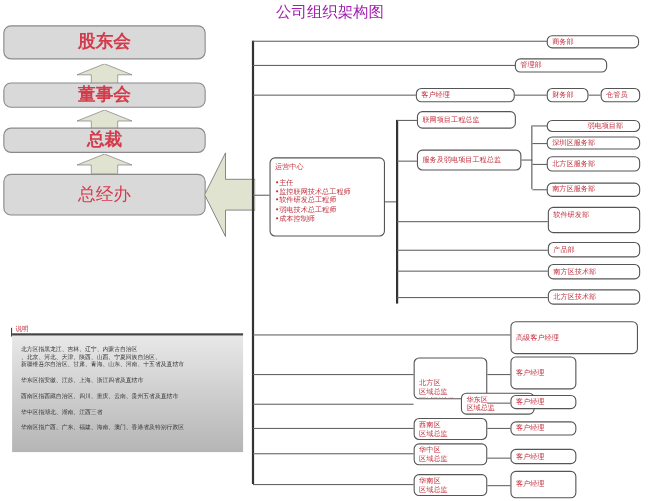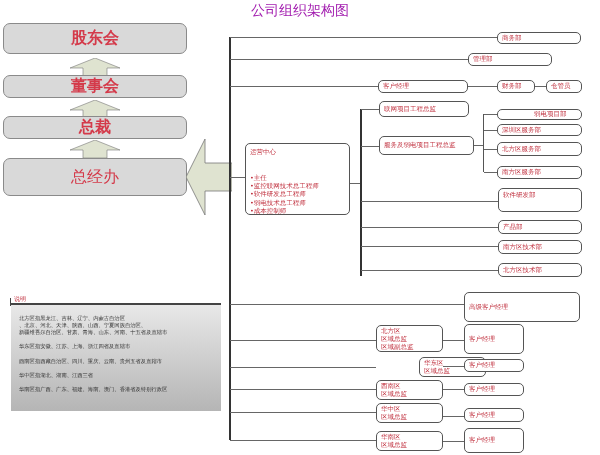--- a/index.html
+++ b/index.html
@@ -6,21 +6,21 @@
   body { width: 600px; height: 455px; background: #ffffff; position: relative; overflow: hidden; font-family: "DejaVu Sans", sans-serif; }
   .abs { position: absolute; }
   .title { left: 230px; top: 2px; width: 140px; text-align: center; font-size: 14px; color: #a21caf; font-family: "DejaVu Serif", serif; }
   .hier-box { position: absolute; left: 3px; width: 184px; background: #d9d9d9; border: 1px solid #8a8a8a; border-radius: 7px; color: #d43a4a; font-size: 16px; font-weight: bold; text-align: center; font-family: "DejaVu Serif", serif; display: flex; align-items: center; justify-content: center; }
   .up-arrow { position: absolute; width: 50px; height: 18px; }
   .vline { position: absolute; background: #333; width: 2px; }
   .hline { position: absolute; background: #666; height: 1px; }
   .node { position: absolute; border: 1px solid #555; border-radius: 5px; background: #fff; color: #c0303e; font-size: 6.5px; font-family: "DejaVu Serif", serif; padding: 2px 4px; line-height: 1.25; white-space: nowrap; overflow: hidden; }
   .node.center { display: flex; align-items: center; }
   .node.top { display: block; }
-  .ops-title { margin-bottom: 18px; }
+  .ops-title { margin-bottom: 6px; }
   .legend-box { position: absolute; left: 11px; top: 303px; width: 210px; height: 108px; background: linear-gradient(to bottom, #e8e8e8 0%, #b5b5b5 100%); border-top: 2px solid #444; }
   .legend-line { font-size: 5.3px; color: #333; font-family: "DejaVu Serif", serif; white-space: nowrap; line-height: 1.35; }
   .legend-label { position: absolute; left: 14px; top: 295px; font-size: 6px; color: #c0303e; font-family: "DejaVu Serif", serif; }
 </style>
 </head>
 <body>
 
 <div class="abs title">公司组织架构图</div>
 
 <div class="hier-box" style="top:23px;height:31px;">
@@ -130,21 +130,21 @@
     <span>南方区技术部</span>
   </div>
 <div class="node center" style="left:498px;top:263px;width:84px;height:14px;">
     <span>北方区技术部</span>
   </div>
 
 <div class="node center" style="left:464px;top:292px;width:116px;height:30px;">
     <span>高级客户经理</span>
   </div>
 
-<div class="node top" style="left:376px;top:325px;width:67px;height:27px;padding:1px 4px;">
+<div class="node top" style="left:376px;top:325px;width:67px;height:27px;padding:18px 4px;">
   <div>北方区</div>
   <div>区域总监</div>
   <div>区域副总监</div>
 </div>
 <div class="hline" style="left:443px;top:340px;width:21px;"></div>
 <div class="node center" style="left:464px;top:324px;width:60px;height:30px;">
     <span>客户经理</span>
   </div>
 
 <div class="node top" style="left:376px;top:357px;width:67px;height:20px;padding:1px 4px;margin-left:43px;">

